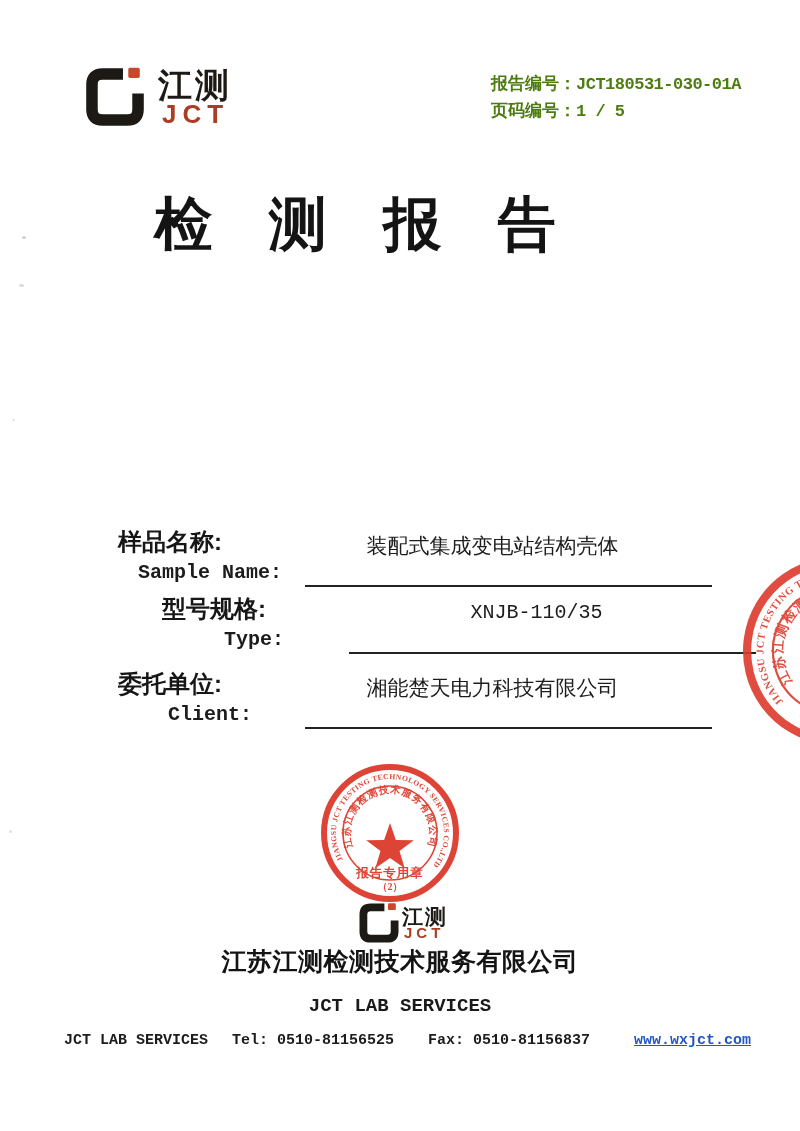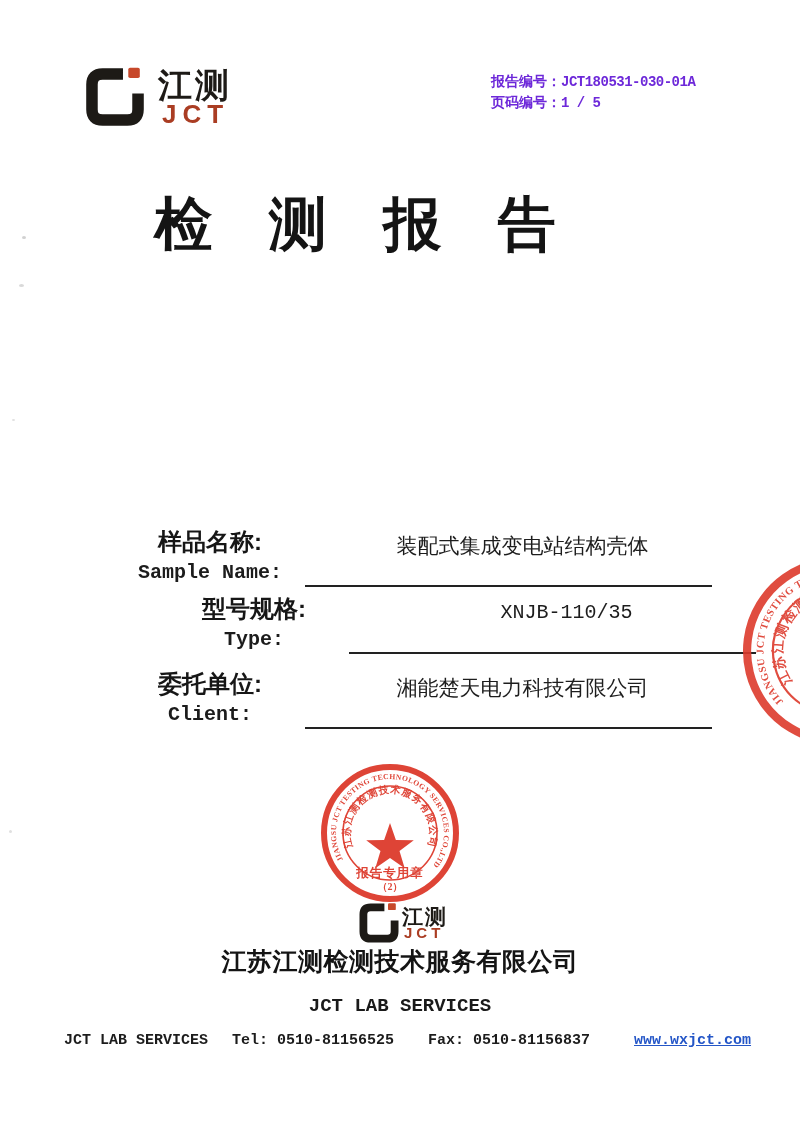--- a/index.html
+++ b/index.html
@@ -13,39 +13,39 @@
   
   .brand{left:84px;top:58px;width:170px;height:80px;}
   .brand .mark{position:absolute;left:0;top:8px;}
   .brand .cn{position:absolute;left:74px;top:10px;font-size:34px;font-weight:bold;
     letter-spacing:3px;color:#1d1a16;line-height:34px;white-space:nowrap;}
   .brand .en{position:absolute;left:78px;top:42px;font-size:26px;font-weight:800;
     letter-spacing:6px;color:#aa3d23;line-height:28px;font-family:"Liberation Sans",sans-serif;}
 
   
   .meta{left:491px;top:71px;width:300px;}
-  .meta .row{font-size:14px;font-weight:bold;line-height:20px;white-space:nowrap;color:#6d28d9;}
+  .meta .row{font-size:17px;font-weight:bold;line-height:26px;white-space:nowrap;color:#4d7c0f;}
   .meta .val{font-family:"Liberation Mono",monospace;letter-spacing:-0.5px;}
 
   
   .title-cn{left:0;top:190px;width:718px;text-align:center;
     font-family:"Liberation Serif",serif;font-size:58px;font-weight:bold;color:#141414;
     letter-spacing:8px;word-spacing:26px;line-height:70px;white-space:nowrap;}
   .title-en{left:0;top:266px;width:800px;text-align:center;
     font-family:"Liberation Serif",serif;font-size:41px;font-weight:bold;color:#1b1b1b;
     letter-spacing:1px;word-spacing:16px;line-height:52px;}
 
   
   .frow{left:0;width:800px;height:66px;}
-  .frow .lcn{position:absolute;left:118px;top:3px;width:184px;text-align:center;
+  .frow .lcn{position:absolute;left:118px;top:3px;width:184px;
     font-size:24px;font-weight:bold;color:#161616;line-height:30px;white-space:nowrap;}
   .frow .len{position:absolute;left:118px;top:36px;width:184px;text-align:center;
     font-family:"Liberation Mono",monospace;font-size:20px;font-weight:bold;
     color:#1c1c1c;line-height:26px;white-space:nowrap;}
-  .frow .val{position:absolute;left:319px;top:8px;width:407px;text-align:center;
+  .frow .val{position:absolute;left:289px;top:8px;width:407px;text-align:center;
     font-size:21px;color:#1d1d1d;line-height:28px;white-space:nowrap;}
   .frow .val.mono{font-family:"Liberation Mono",monospace;font-size:20px;text-align:center;}
   .frow .rule{position:absolute;left:305px;top:61px;width:407px;height:2px;background:#222;}
   #row-sample{top:524px;}
   #row-type{top:591px;margin-left:44px;}
   #row-client{top:666px;}
 
   
   .seal-main{left:310px;top:753px;width:160px;height:160px;opacity:.95;}
   .seal-edge{left:728px;top:542px;width:218px;height:218px;opacity:.9;

